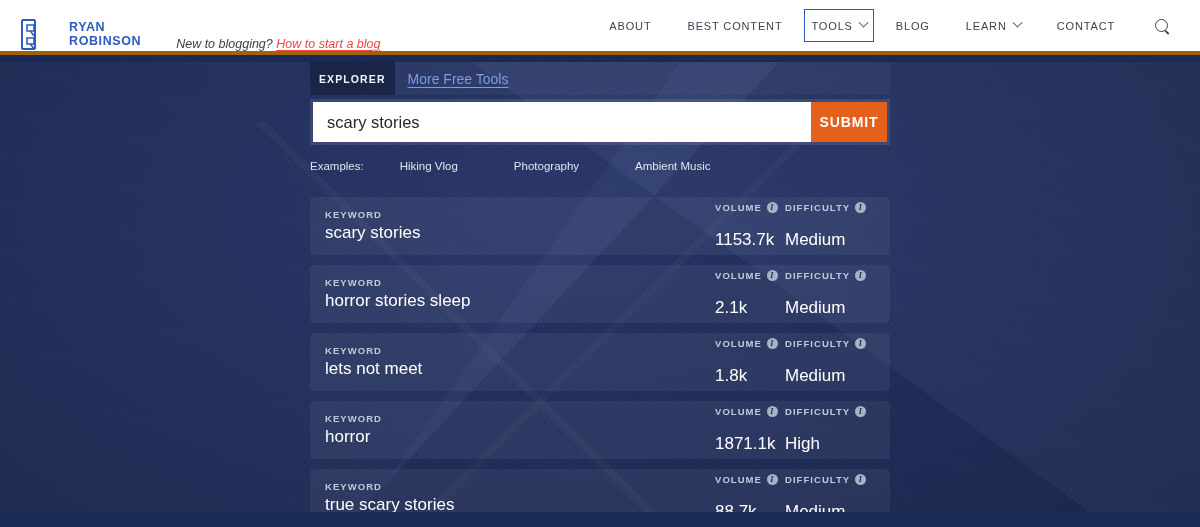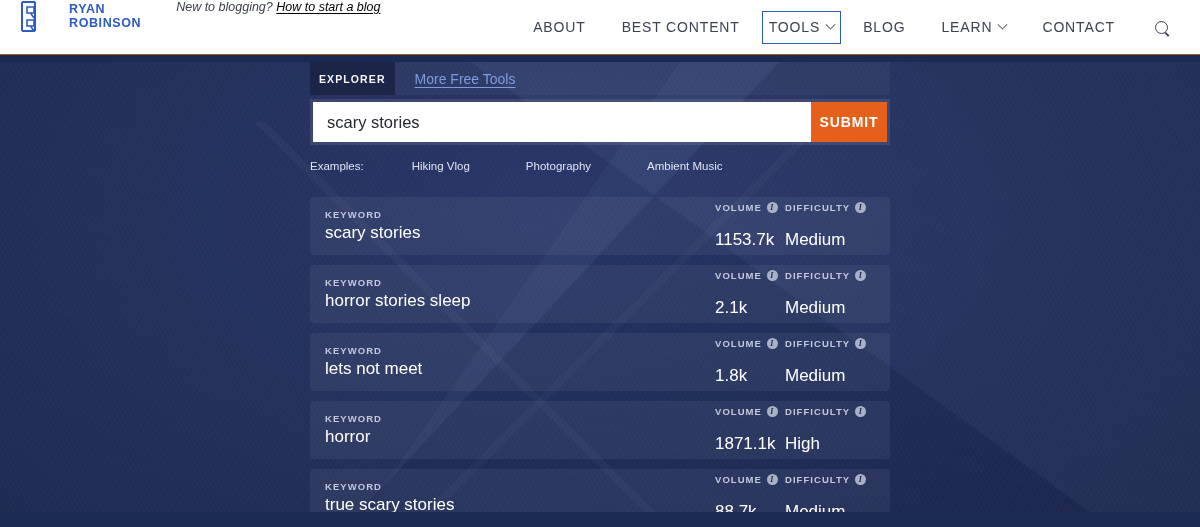--- a/index.html
+++ b/index.html
@@ -8,23 +8,23 @@
     font-family: "Liberation Sans", sans-serif;
     background:#1b2a55;
     position:relative;
   }
 
   
   .header {
     position:absolute; top:0; left:0;
     width:1200px; height:55px;
     background:#ffffff;
-    display:flex; align-items:flex-start;
+    display:flex; align-items:flex-end;
     z-index:30;
-    border-bottom:1px solid #a16207;
+    border-bottom:4px solid #a16207;
   }
   .logo-wrap {
     display:flex; align-items:center;
     margin-left:20px;
     cursor:pointer;
   }
   .logo-mark {
     width:40px; height:33px;
     position:relative;
     flex:none;
@@ -38,32 +38,32 @@
     letter-spacing:0.6px;
   }
   .tagline {
     margin-left:35px;
     font-size:12.5px;
     font-style:italic;
     color:#3a3f4c;
     white-space:nowrap;
   }
   .tagline a {
-    color:#000000;
+    color:#ef4444;
     text-decoration:underline;
     text-underline-offset:2px;
   }
   .nav {
     margin-left:auto;
     display:flex; align-items:center;
     height:100%;
     padding-right:18px;
   }
   .nav-item {
-    font-size:14px;
+    font-size:11px;
     letter-spacing:0.85px;
     color:#3d4250;
     padding:0 18px;
     height:100%;
     display:flex; align-items:center;
     cursor:pointer;
     white-space:nowrap;
   }
   .nav-item.boxed {
     border:1px solid #2d5bbf;
@@ -147,21 +147,21 @@
     color:#f3f5fa;
     font-size:10.5px;
     font-weight:bold;
     letter-spacing:1.1px;
     height:33px;
     display:flex; align-items:center;
     padding:0 9px 0 9px;
     cursor:pointer;
   }
   .tab-link {
-    margin-left:20px;
+    margin-left:13px;
     font-size:14px;
     color:#7f9ae0;
     text-decoration:underline;
     text-underline-offset:2.5px;
     cursor:pointer;
   }
 
   .searchbar {
     position:absolute;
     left:0; top:37px;
@@ -191,21 +191,21 @@
   }
 
   .examples {
     position:absolute;
     left:0; top:98px;
     display:flex; align-items:center;
     font-size:11.5px;
     color:#dfe4f2;
     white-space:nowrap;
   }
-  .examples .ex-lbl { margin-right:12px; }
+  .examples .ex-lbl { margin-right:0; }
   .examples .ex { margin-right:20px; cursor:pointer;margin-left:36px; }
 
   
   .results {
     position:absolute;
     left:0; top:135px;
     width:580px;
   }
   .row {
     position:relative;

